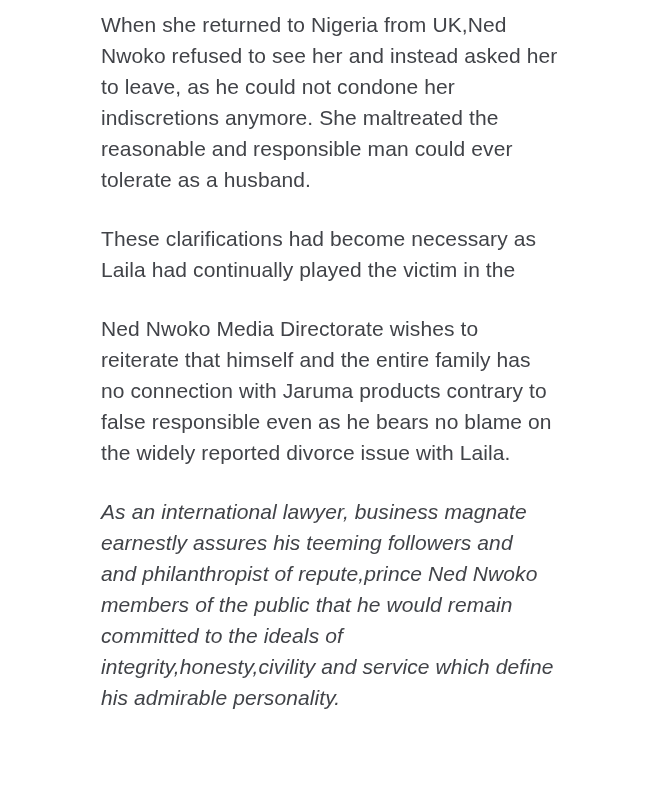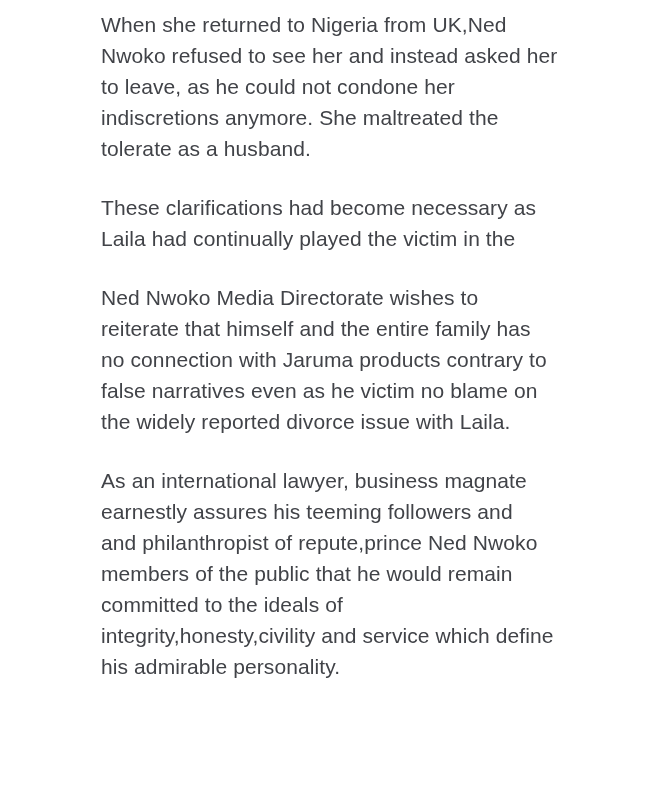--- a/index.html
+++ b/index.html
@@ -28,20 +28,21 @@
     line-height: 31px;
     letter-spacing: 0.1px;
     color: #414348;
     font-weight: 400;
   }
   .para {
     margin: 0 0 28px 0;
   }
   .para:last-child {
     margin-bottom: 0;
+    font-style: italic;
   }
   .line {
     white-space: nowrap;
   }
   .bottom-bar {
     position: absolute;
     left: 192px;
     top: 794px;
     width: 287px;
     height: 4px;
@@ -54,33 +55,34 @@
 
 <div class="page">
 
   <main class="content" style="color: rgb(65, 67, 72);">
 
     <div class="para">
       <div class="line">When she returned to Nigeria from UK,Ned</div>
       <div class="line">Nwoko refused to see her and instead asked her</div>
       <div class="line">to leave, as he could not condone her</div>
       <div class="line">indiscretions anymore. She maltreated the</div>
+      <div class="line">reasonable and responsible man could ever</div>
       <div class="line">tolerate as a husband.</div>
     </div>
 
     <div class="para">
       <div class="line">These clarifications had become necessary as</div>
       <div class="line">Laila had continually played the victim in the</div>
     </div>
 
     <div class="para">
       <div class="line">Ned Nwoko Media Directorate wishes to</div>
       <div class="line">reiterate that himself and the entire family has</div>
       <div class="line">no connection with Jaruma products contrary to</div>
-      <div class="line">false narratives even as he victim no blame on</div>
+      <div class="line">false responsible even as he bears no blame on</div>
       <div class="line">the widely reported divorce issue with Laila.</div>
     </div>
 
     <div class="para">
       <div class="line">As an international lawyer, business magnate</div>
       <div class="line">earnestly assures his teeming followers and</div>
       <div class="line">and philanthropist of repute,prince Ned Nwoko</div>
       <div class="line">members of the public that he would remain</div>
       <div class="line">committed to the ideals of</div>
       <div class="line">integrity,honesty,civility and service which define</div>

